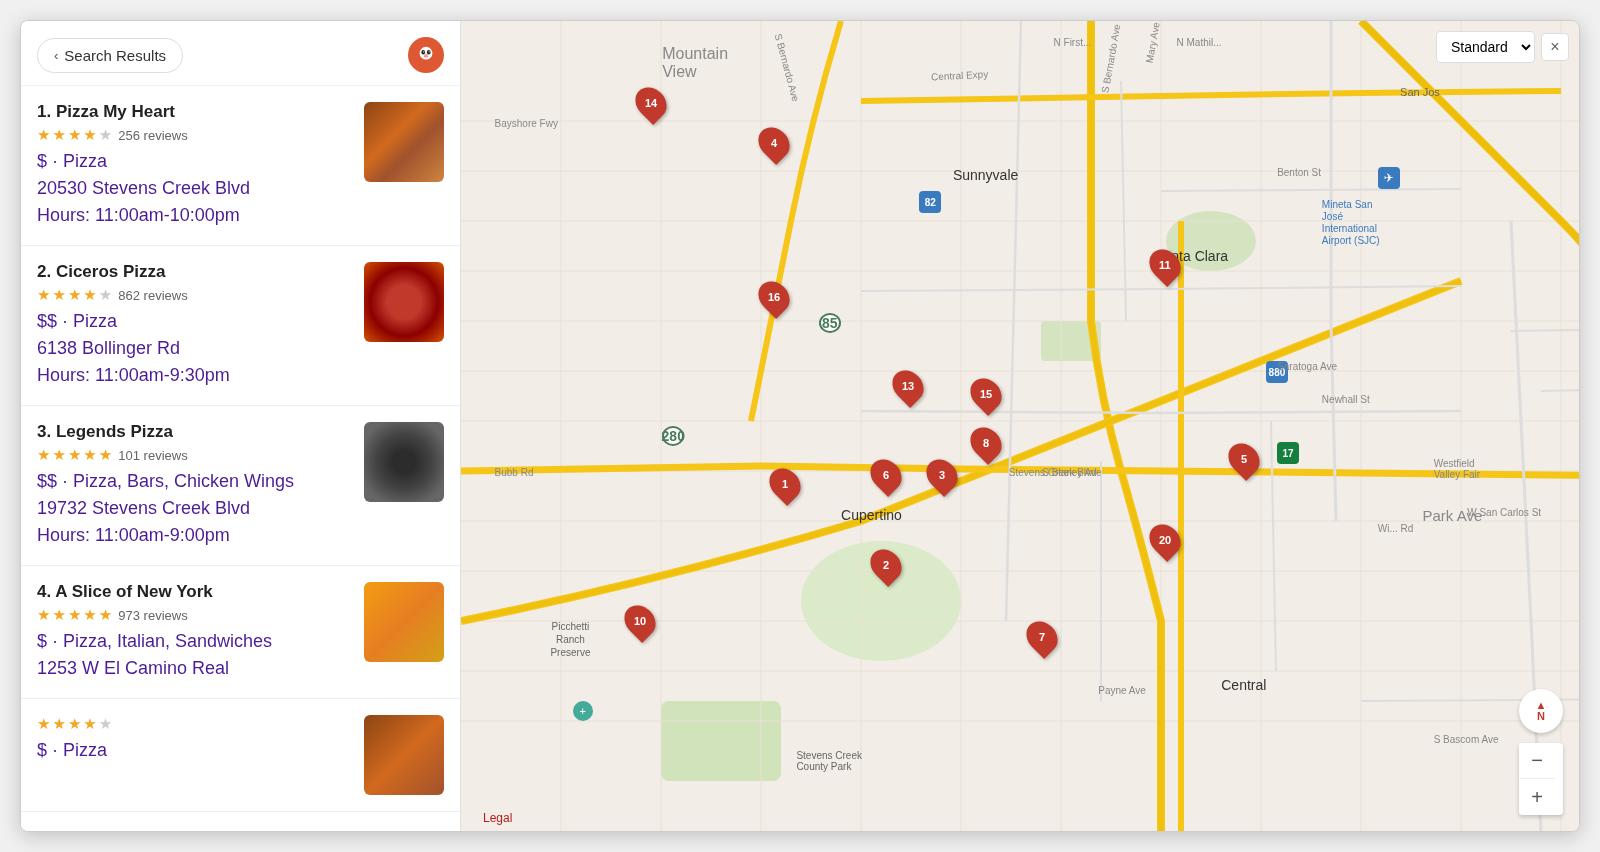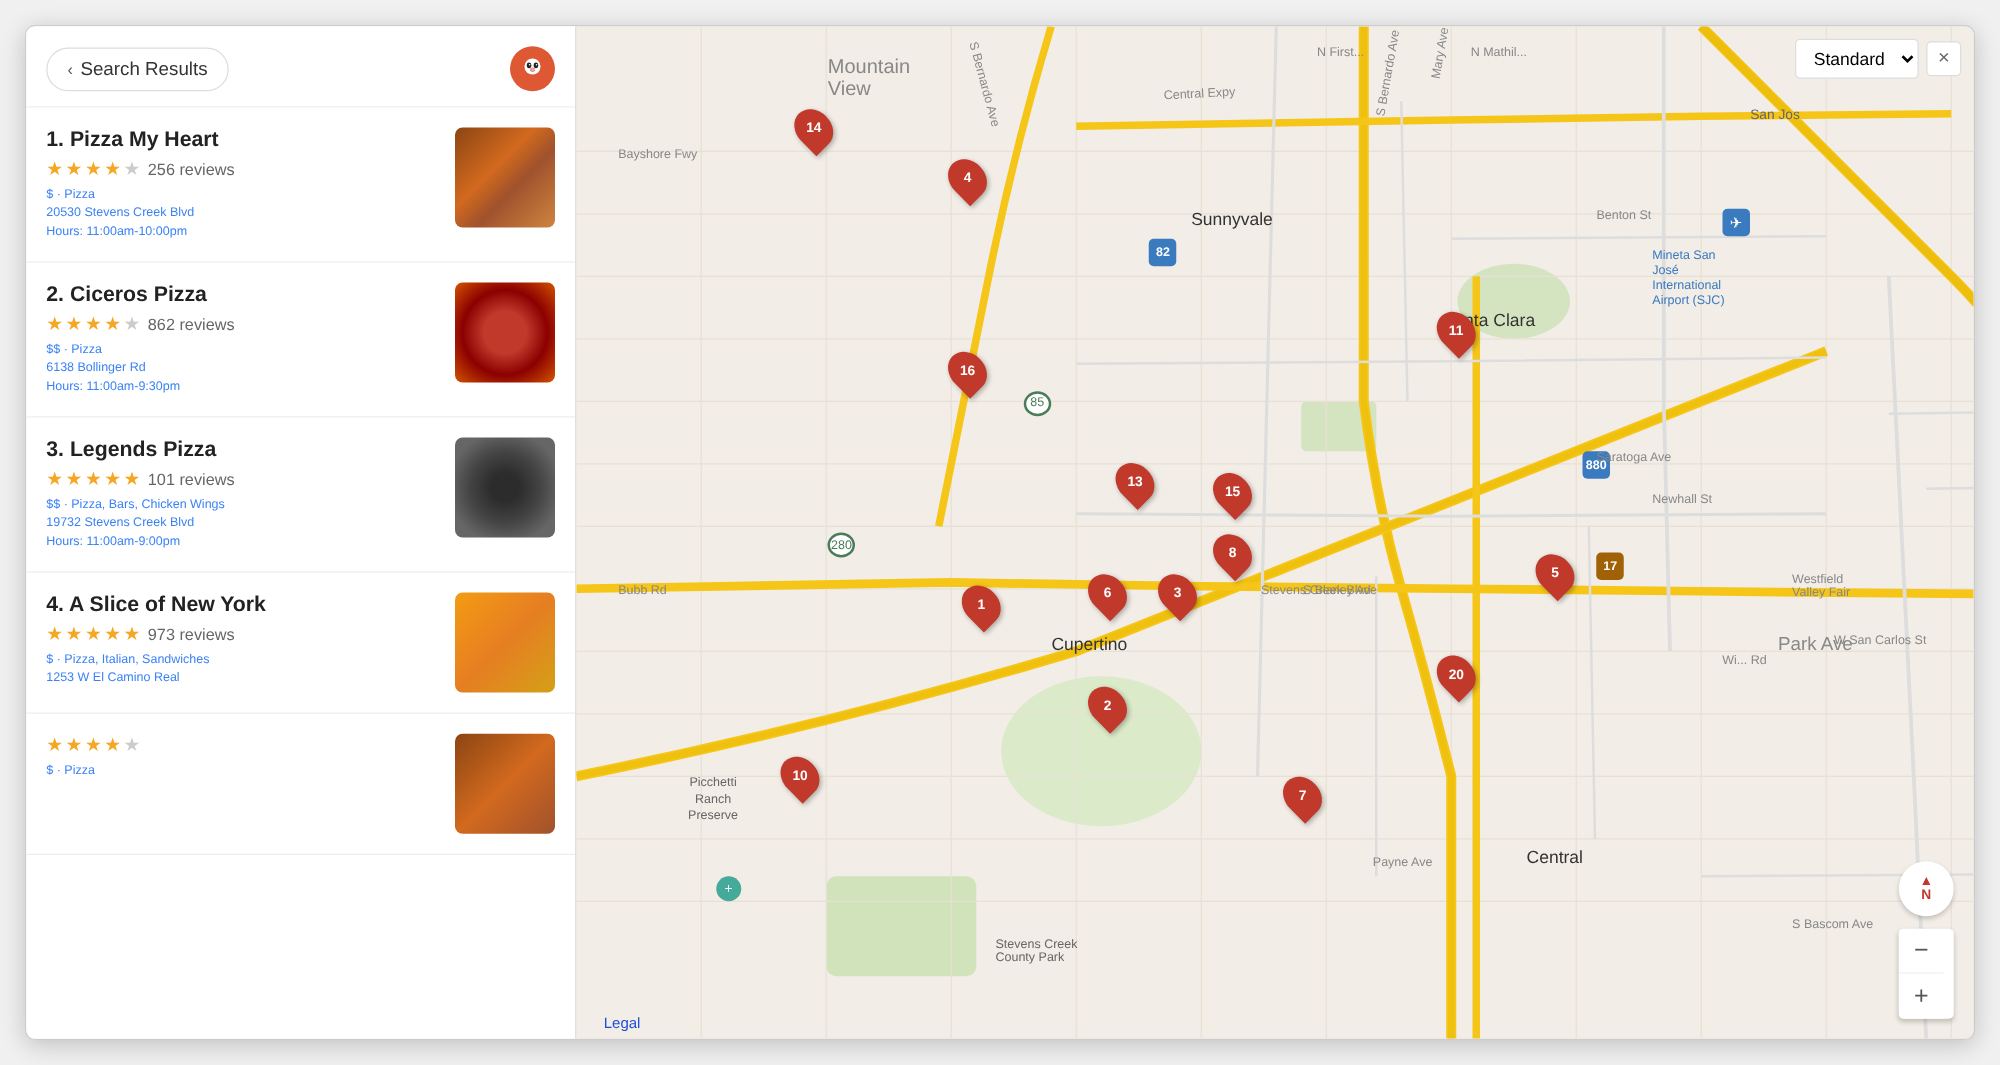--- a/index.html
+++ b/index.html
@@ -94,22 +94,22 @@
     .star.full { color: #f5a623; }
     .star.half { color: #f5a623; }
     .star.empty { color: #ccc; }
     .review-count {
       font-size: 13px;
       color: #666;
       margin-left: 4px;
       text-align: center;
     }
     .result-meta {
-      font-size: 10px;
-      color: #3b82f6;
+      font-size: 18px;
+      color: #4c1d95;
       line-height: 1.5;
     }
     .thumb-placeholder {
       width: 80px;
       height: 80px;
       border-radius: 6px;
       flex-shrink: 0;
     }
     
     .thumb-1 { background: linear-gradient(135deg, #8B4513 0%, #D2691E 40%, #A0522D 60%, #CD853F 100%); }
@@ -233,21 +233,21 @@
     
     .map-footer {
       position: absolute;
       bottom: 6px;
       left: 10px;
       display: flex;
       align-items: flex-end;
       gap: 12px;
       z-index: 10;
       font-size: 12px;
-      color: #1d4ed8;
+      color: #b91c1c;
     }
     .apple-logo {
       font-size: 14px;
     }
     
     .map-svg {
       position: absolute;
       top: 0;
       left: 0;
       width: 100%;
@@ -268,22 +268,22 @@
     .route-label {
       position: absolute;
       width: 22px;
       height: 20px;
       background: white;
       border: 2px solid #4a7c59;
       border-radius: 50%;
       display: flex;
       align-items: center;
       justify-content: center;
-      font-size: 10px;
-      font-weight: normal;
+      font-size: 14px;
+      font-weight: bold;
       color: #4a7c59;
     }
     .route-label-blue {
       position: absolute;
       width: 22px;
       height: 22px;
       background: #3a7abf;
       border-radius: 4px;
       display: flex;
       align-items: center;
@@ -500,21 +500,21 @@
     <div class="city-label" style="top:28%;left:62%">Santa Clara</div>
     <div class="city-label" style="top:60%;left:34%">Cupertino</div>
     <div class="city-label" style="top:81%;left:68%">Central</div>
     <div class="city-label small-label" style="top:8%;left:84%">San Jos</div>
 
     <div class="city-label small-label" style="top:3%;left:18%;font-size:16px;color:#888">Mountain<br>View</div>
 
     <div class="route-label" style="top:36%;left:32%">85</div>
     <div class="route-label" style="top:50%;left:18%">280</div>
     <div class="route-label-blue" style="top:21%;left:41%">82</div>
-    <div class="route-label-blue" style="top:52%;left:73%;background:#a16207;border-radius:4px;color:white;font-size:10px;font-weight:bold;padding:2px 4px;position:absolute">17</div>
+    <div class="route-label-blue" style="top:52%;left:73%;background:#15803d;border-radius:4px;color:white;font-size:10px;font-weight:bold;padding:2px 4px;position:absolute">17</div>
     <div class="route-label-blue" style="top:42%;left:72%;background:#3a7abf;border-radius:4px;color:white;font-size:10px;font-weight:bold;padding:2px 4px;position:absolute">880</div>
 
     <div class="airport-marker" style="top:18%;left:82%">✈</div>
     <div style="position:absolute;top:22%;left:77%;font-size:10px;color:#3a7abf;line-height:1.2;">Mineta San<br>José<br>International<br>Airport (SJC)</div>
 
     <div style="position:absolute;top:6%;left:42%;font-size:10px;color:#888;transform:rotate(-3deg)">Central Expy</div>
     <div style="position:absolute;top:55%;left:49%;font-size:10px;color:#888">Stevens Creek Blvd</div>
     <div style="position:absolute;top:4%;left:55%;font-size:10px;color:#888;transform:rotate(-80deg)">S Bernardo Ave</div>
     <div style="position:absolute;top:2%;left:60%;font-size:10px;color:#888;transform:rotate(-80deg)">Mary Ave</div>
     <div style="position:absolute;top:2%;left:64%;font-size:10px;color:#888">N Mathil...</div>

